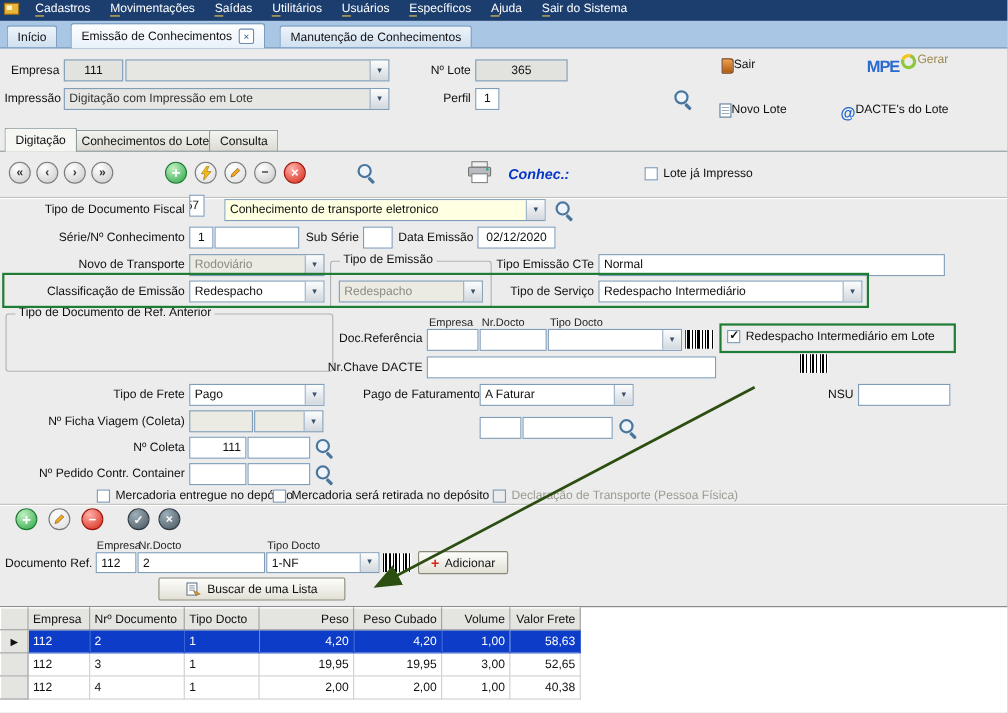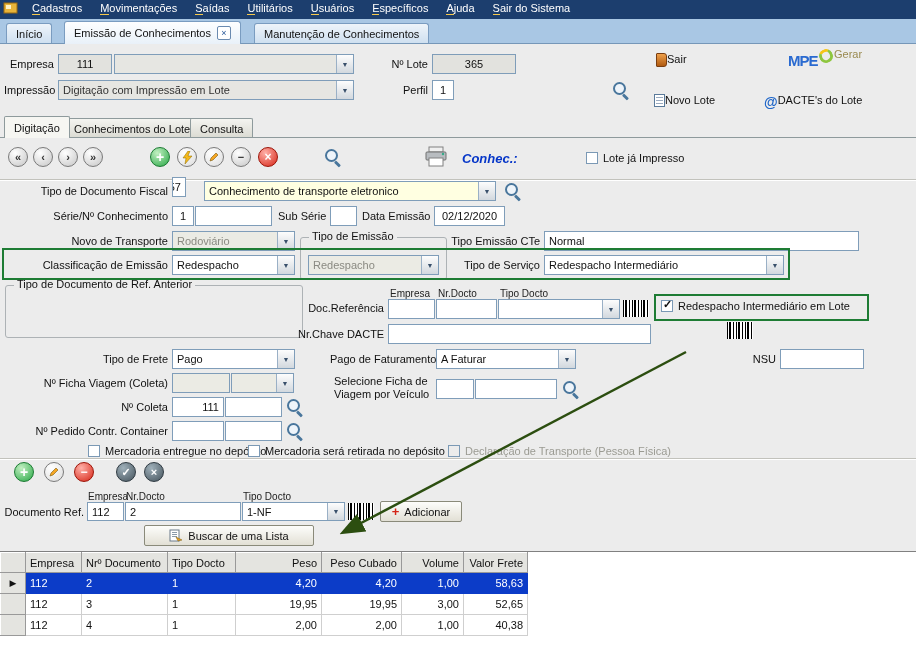--- a/index.html
+++ b/index.html
@@ -291,21 +291,20 @@
   </div>
   <div class="lab" style="left:746px;top:353px;width:30px">NSU</div>
   <div class="fld" style="left:780px;top:349px;width:84px"></div>
 
   <div class="lab" style="left:4px;top:377px;width:164px">Nº Ficha Viagem (Coleta)</div>
   <div class="fld dis" style="left:172px;top:373px;width:58px"></div>
   <div class="combo dis" style="left:231px;top:373px;width:63px">
     <span class="ct"></span>
     <span class="cbtn"></span>
   </div>
-  <div class="lab left wrap" style="left:334px;top:375px;width:102px">Selecione Ficha de Viagem por Veículo</div>
   <div class="fld" style="left:436px;top:379px;width:38px"></div>
   <div class="fld" style="left:475px;top:379px;width:82px"></div>
   <div class="mag" style="left:562px;top:380px"></div>
 
   <div class="lab" style="left:4px;top:401px;width:164px">Nº Coleta</div>
   <div class="fld rt" style="left:172px;top:397px;width:52px">111</div>
   <div class="fld" style="left:225px;top:397px;width:57px"></div>
   <div class="mag" style="left:286px;top:398px"></div>
 
   <div class="lab" style="left:4px;top:425px;width:164px">Nº Pedido Contr. Container</div>

